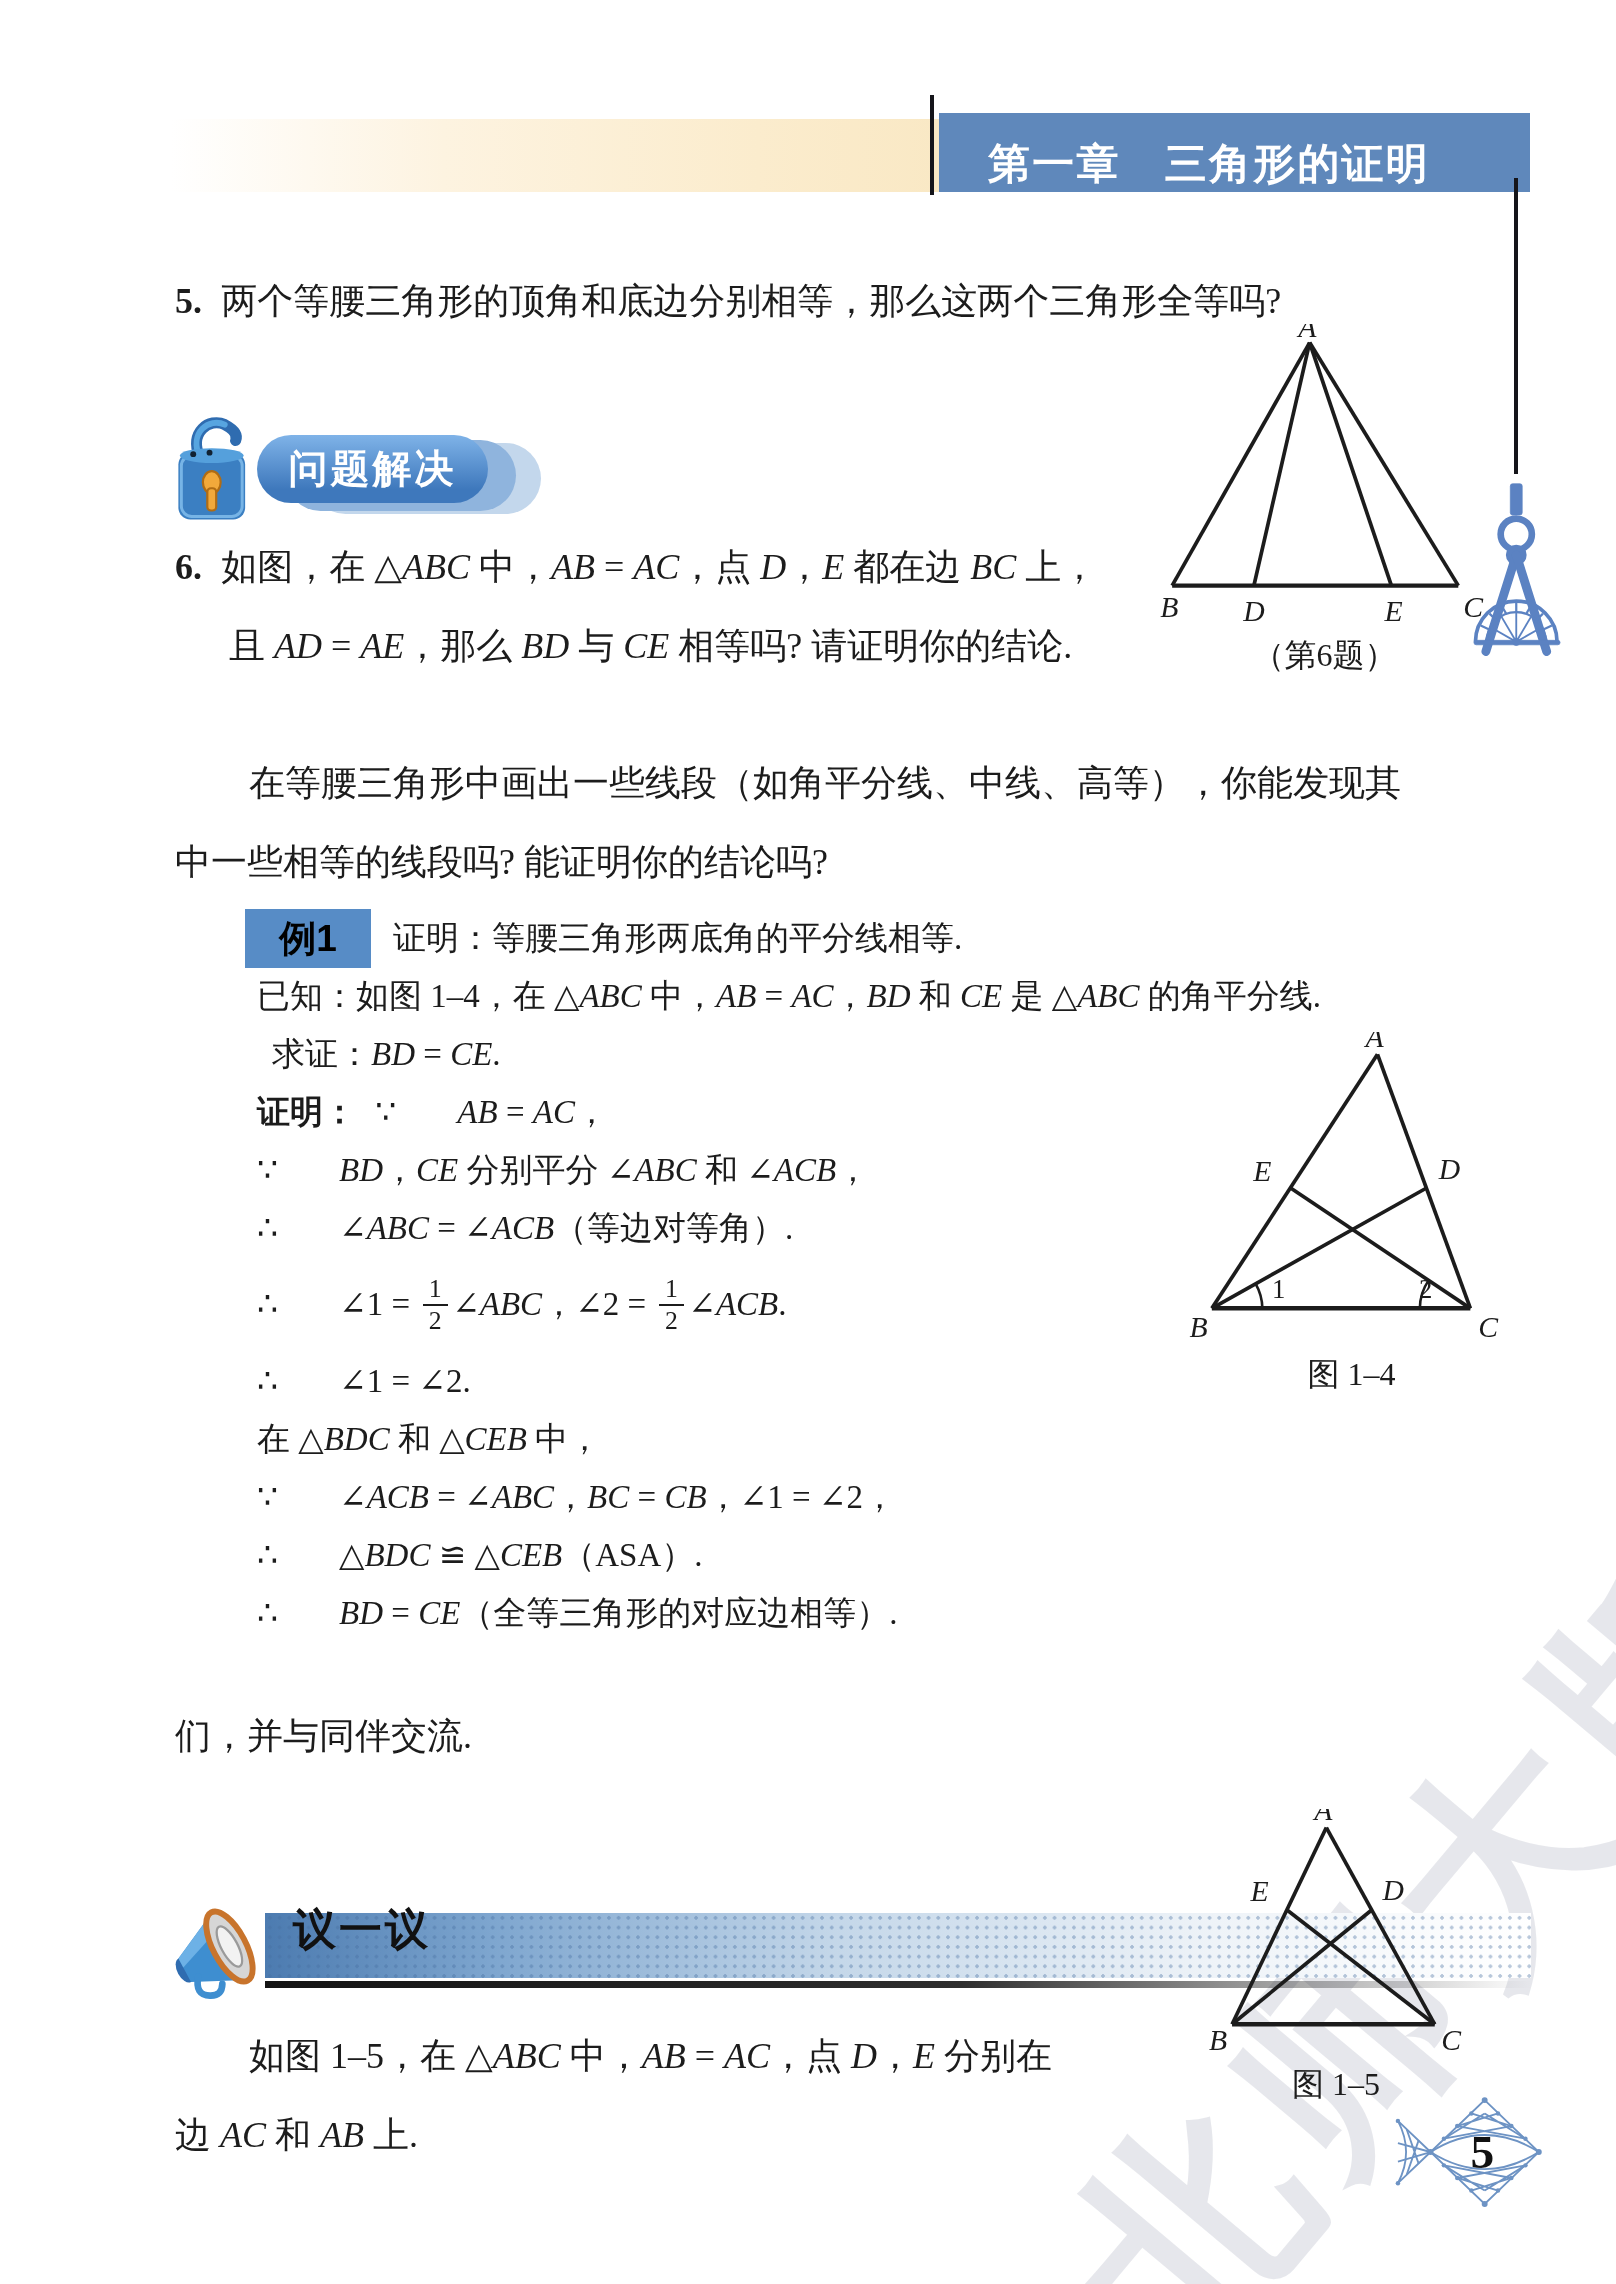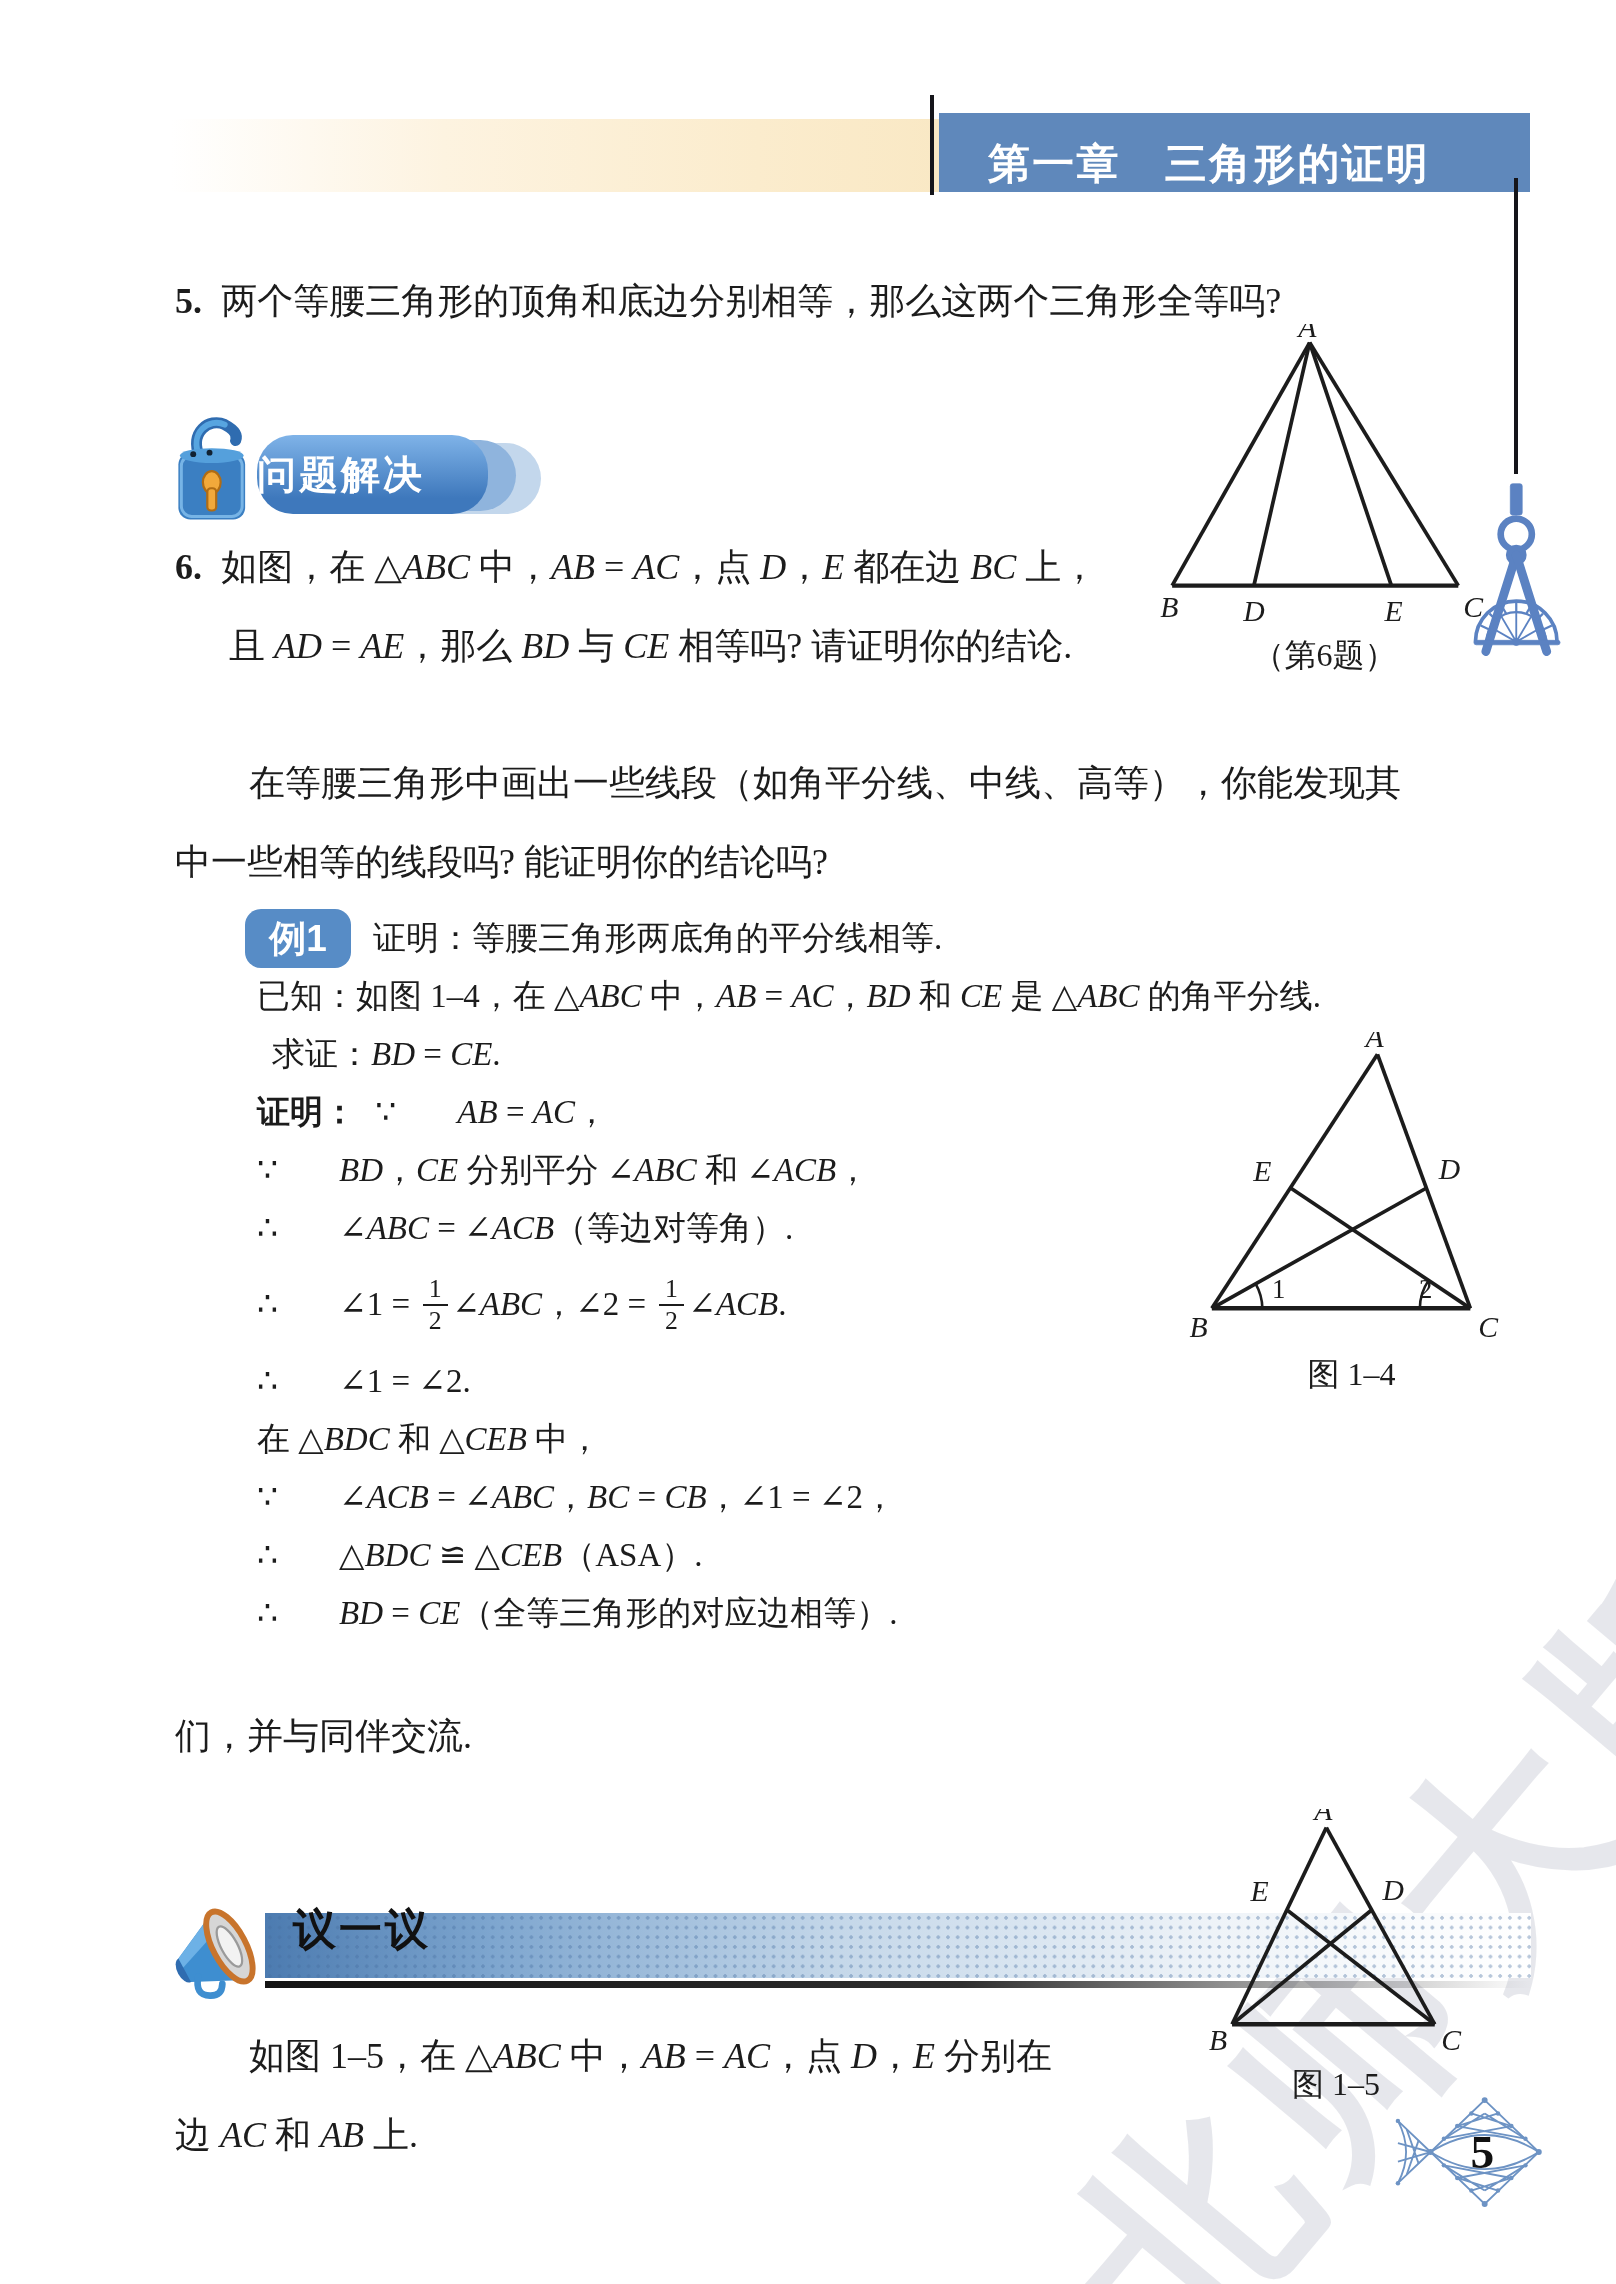--- a/index.html
+++ b/index.html
@@ -32,33 +32,33 @@
   
   .bodyline{font-size:36px;line-height:79px;height:79px;white-space:nowrap;}
   .pnum{font-weight:bold;margin-right:19.3px;}
   .indent2{padding-left:74px;}
   .cont-indent{padding-left:54px;}
   i{font-style:italic;}
   
   .ps-shadow2{left:310px;top:443px;width:231px;height:71px;border-radius:36px;background:#c3d7ec;}
   .ps-shadow1{left:285px;top:440px;width:231px;height:71px;border-radius:36px;background:#8fb4dd;}
   .ps-pill{
-    left:257px;top:435px;width:231px;height:79px;border-radius:36px;
+    left:257px;top:435px;width:231px;height:68px;border-radius:36px;
     background:linear-gradient(180deg,#7fb3e8 0%,#3e78bc 80%);
-    display:flex;align-items:center;justify-content:flex-start;
+    display:flex;align-items:center;justify-content:center;
     font-family:"Liberation Sans","DejaVu Sans",sans-serif;font-weight:bold;
     font-size:39px;color:#ffffff;letter-spacing:3px;
   }
   
   .ex-row0{left:245px;top:909px;display:flex;align-items:center;}
   .ex-badge{
-    width:106px;height:59px;border-radius:16px;background:#578cc6;
+    width:126px;height:59px;border-radius:0;background:#578cc6;
     display:flex;align-items:center;justify-content:center;flex:0 0 auto;
     font-family:"Liberation Sans","DejaVu Sans",sans-serif;font-weight:bold;
-    font-size:37px;color:#ffffff;
+    font-size:37px;color:#000000;
   }
   .ex-intro{margin-left:22px;font-size:33px;white-space:nowrap;}
   .exline{font-size:33px;line-height:58px;height:58px;white-space:nowrap;}
   .proof{left:257px;top:1083px;width:1264px;}
   .proof-line{font-size:33px;line-height:58px;height:58px;white-space:nowrap;}
   .proof-line.tall{height:95px;line-height:95px;}
   .pmark{display:inline-block;width:82px;}
   .plabel{font-weight:bold;font-family:"Liberation Sans","DejaVu Sans",sans-serif;margin-right:19.3px;}
   .frac{
     display:inline-flex;flex-direction:column;vertical-align:middle;

